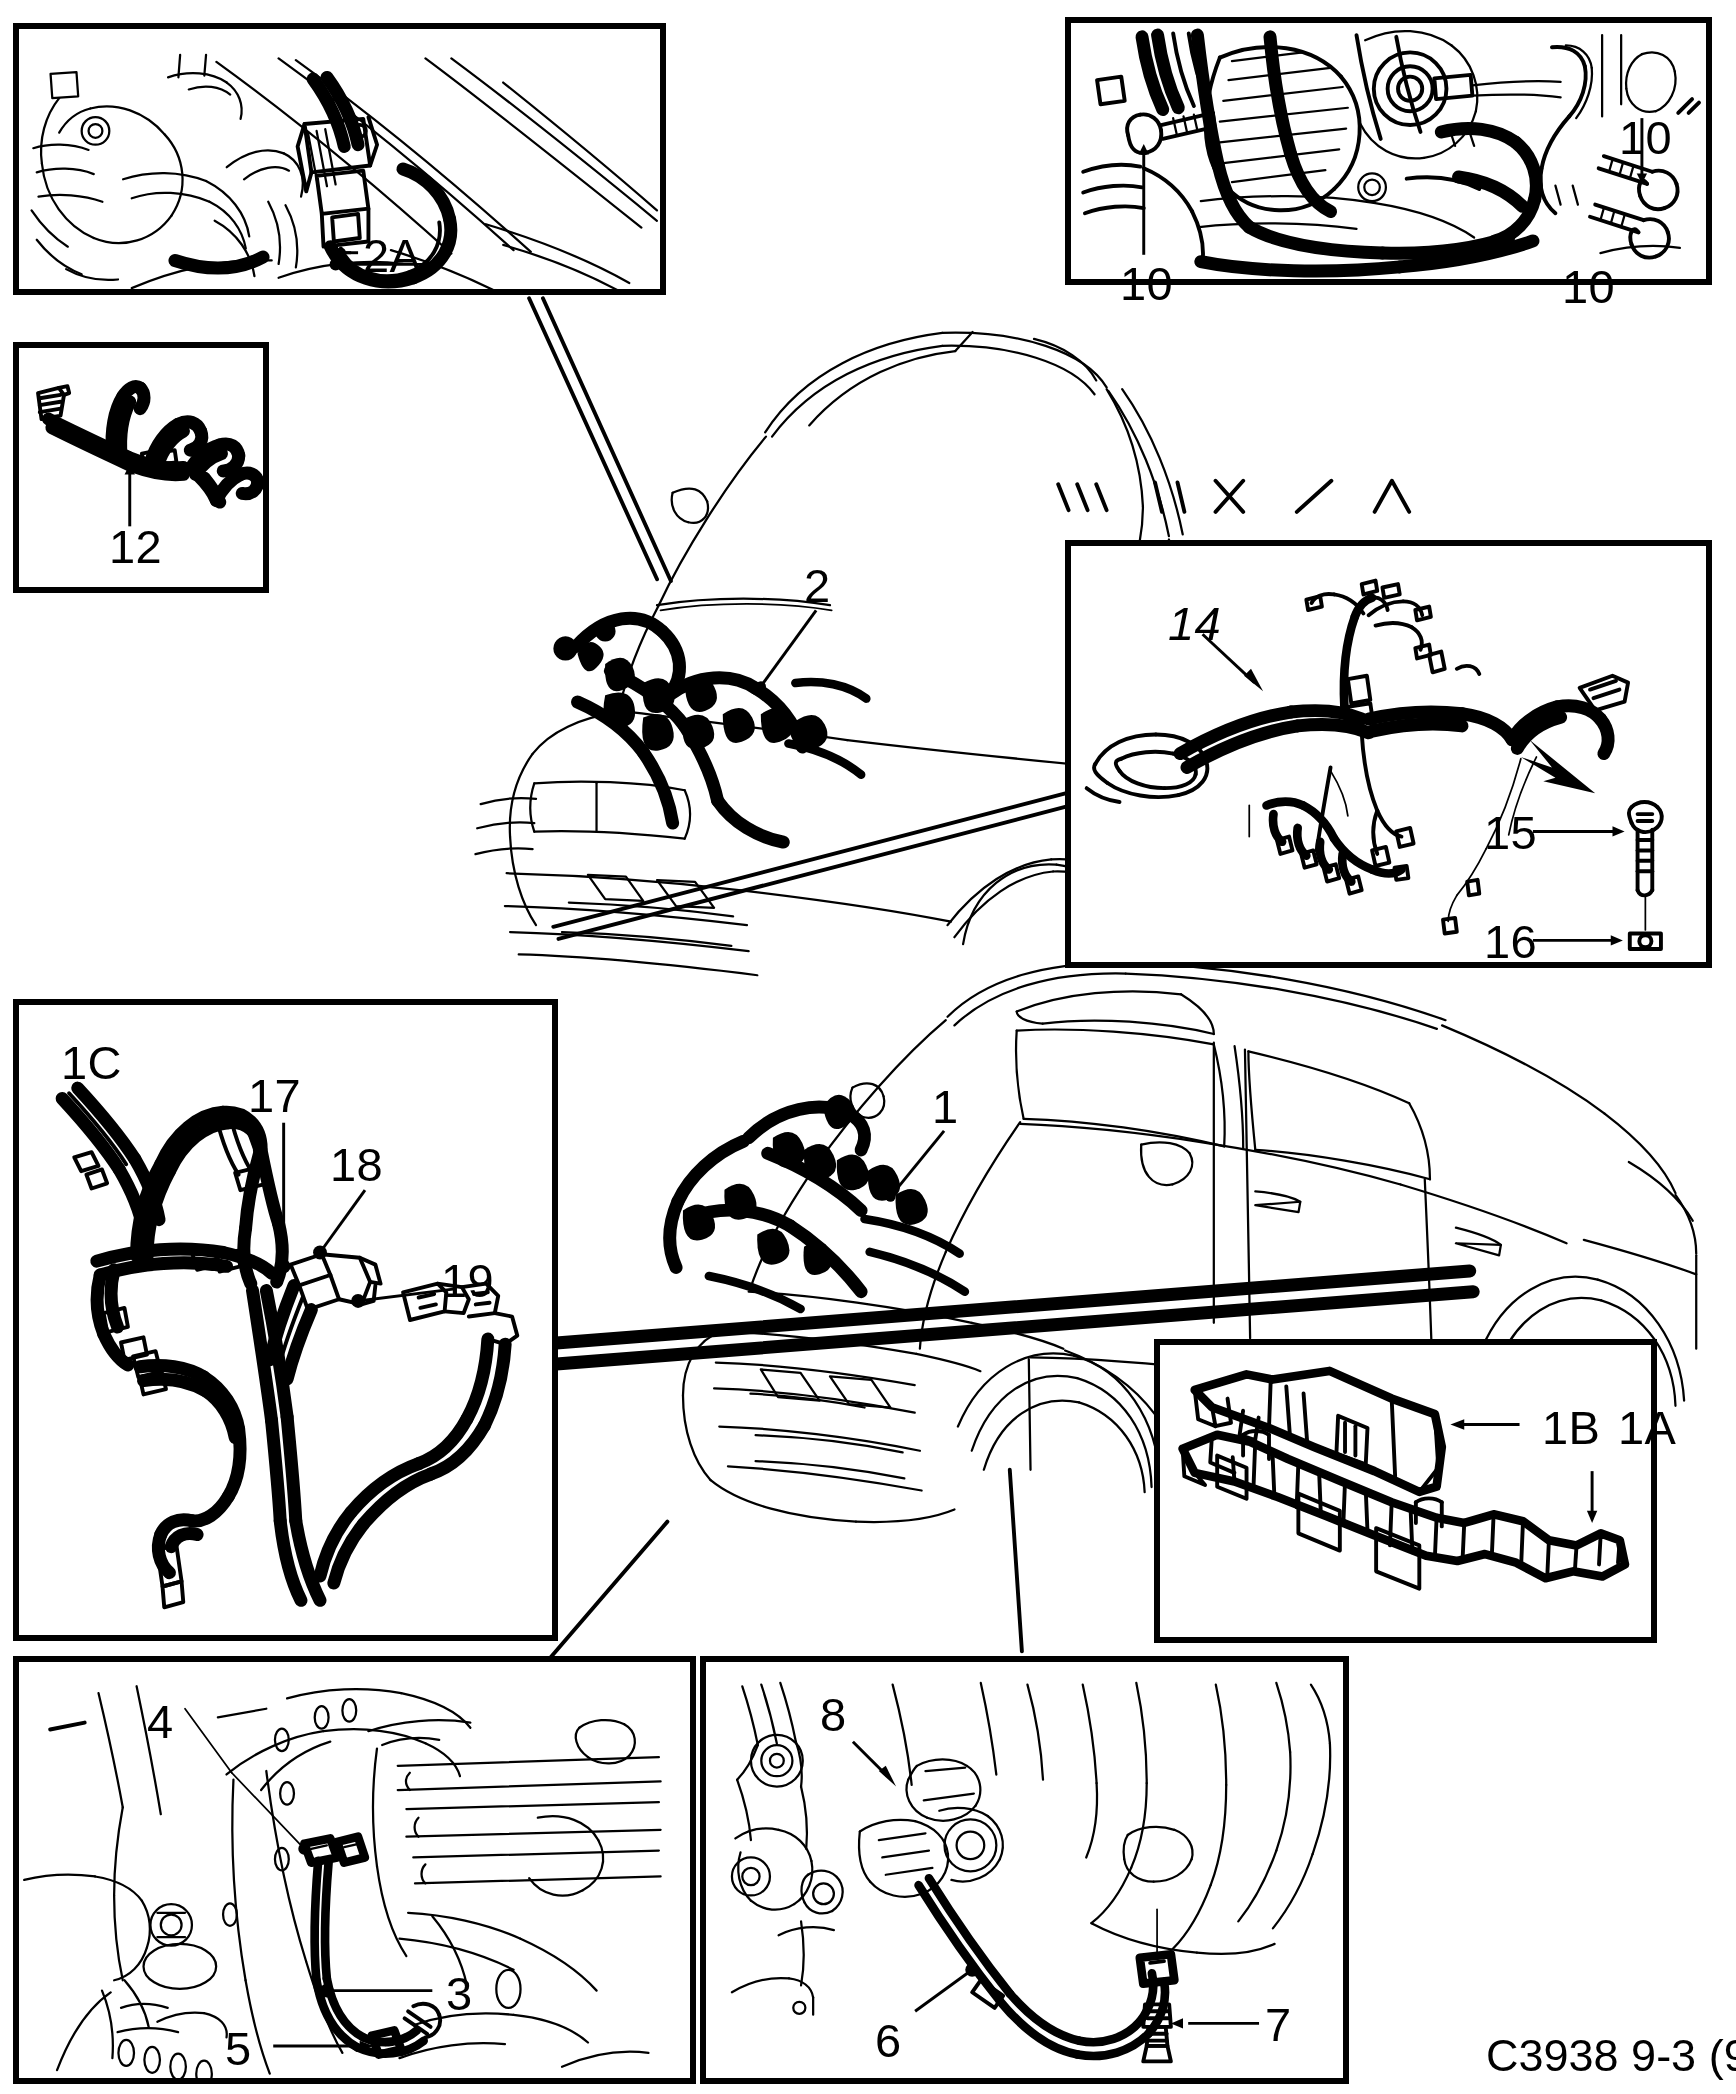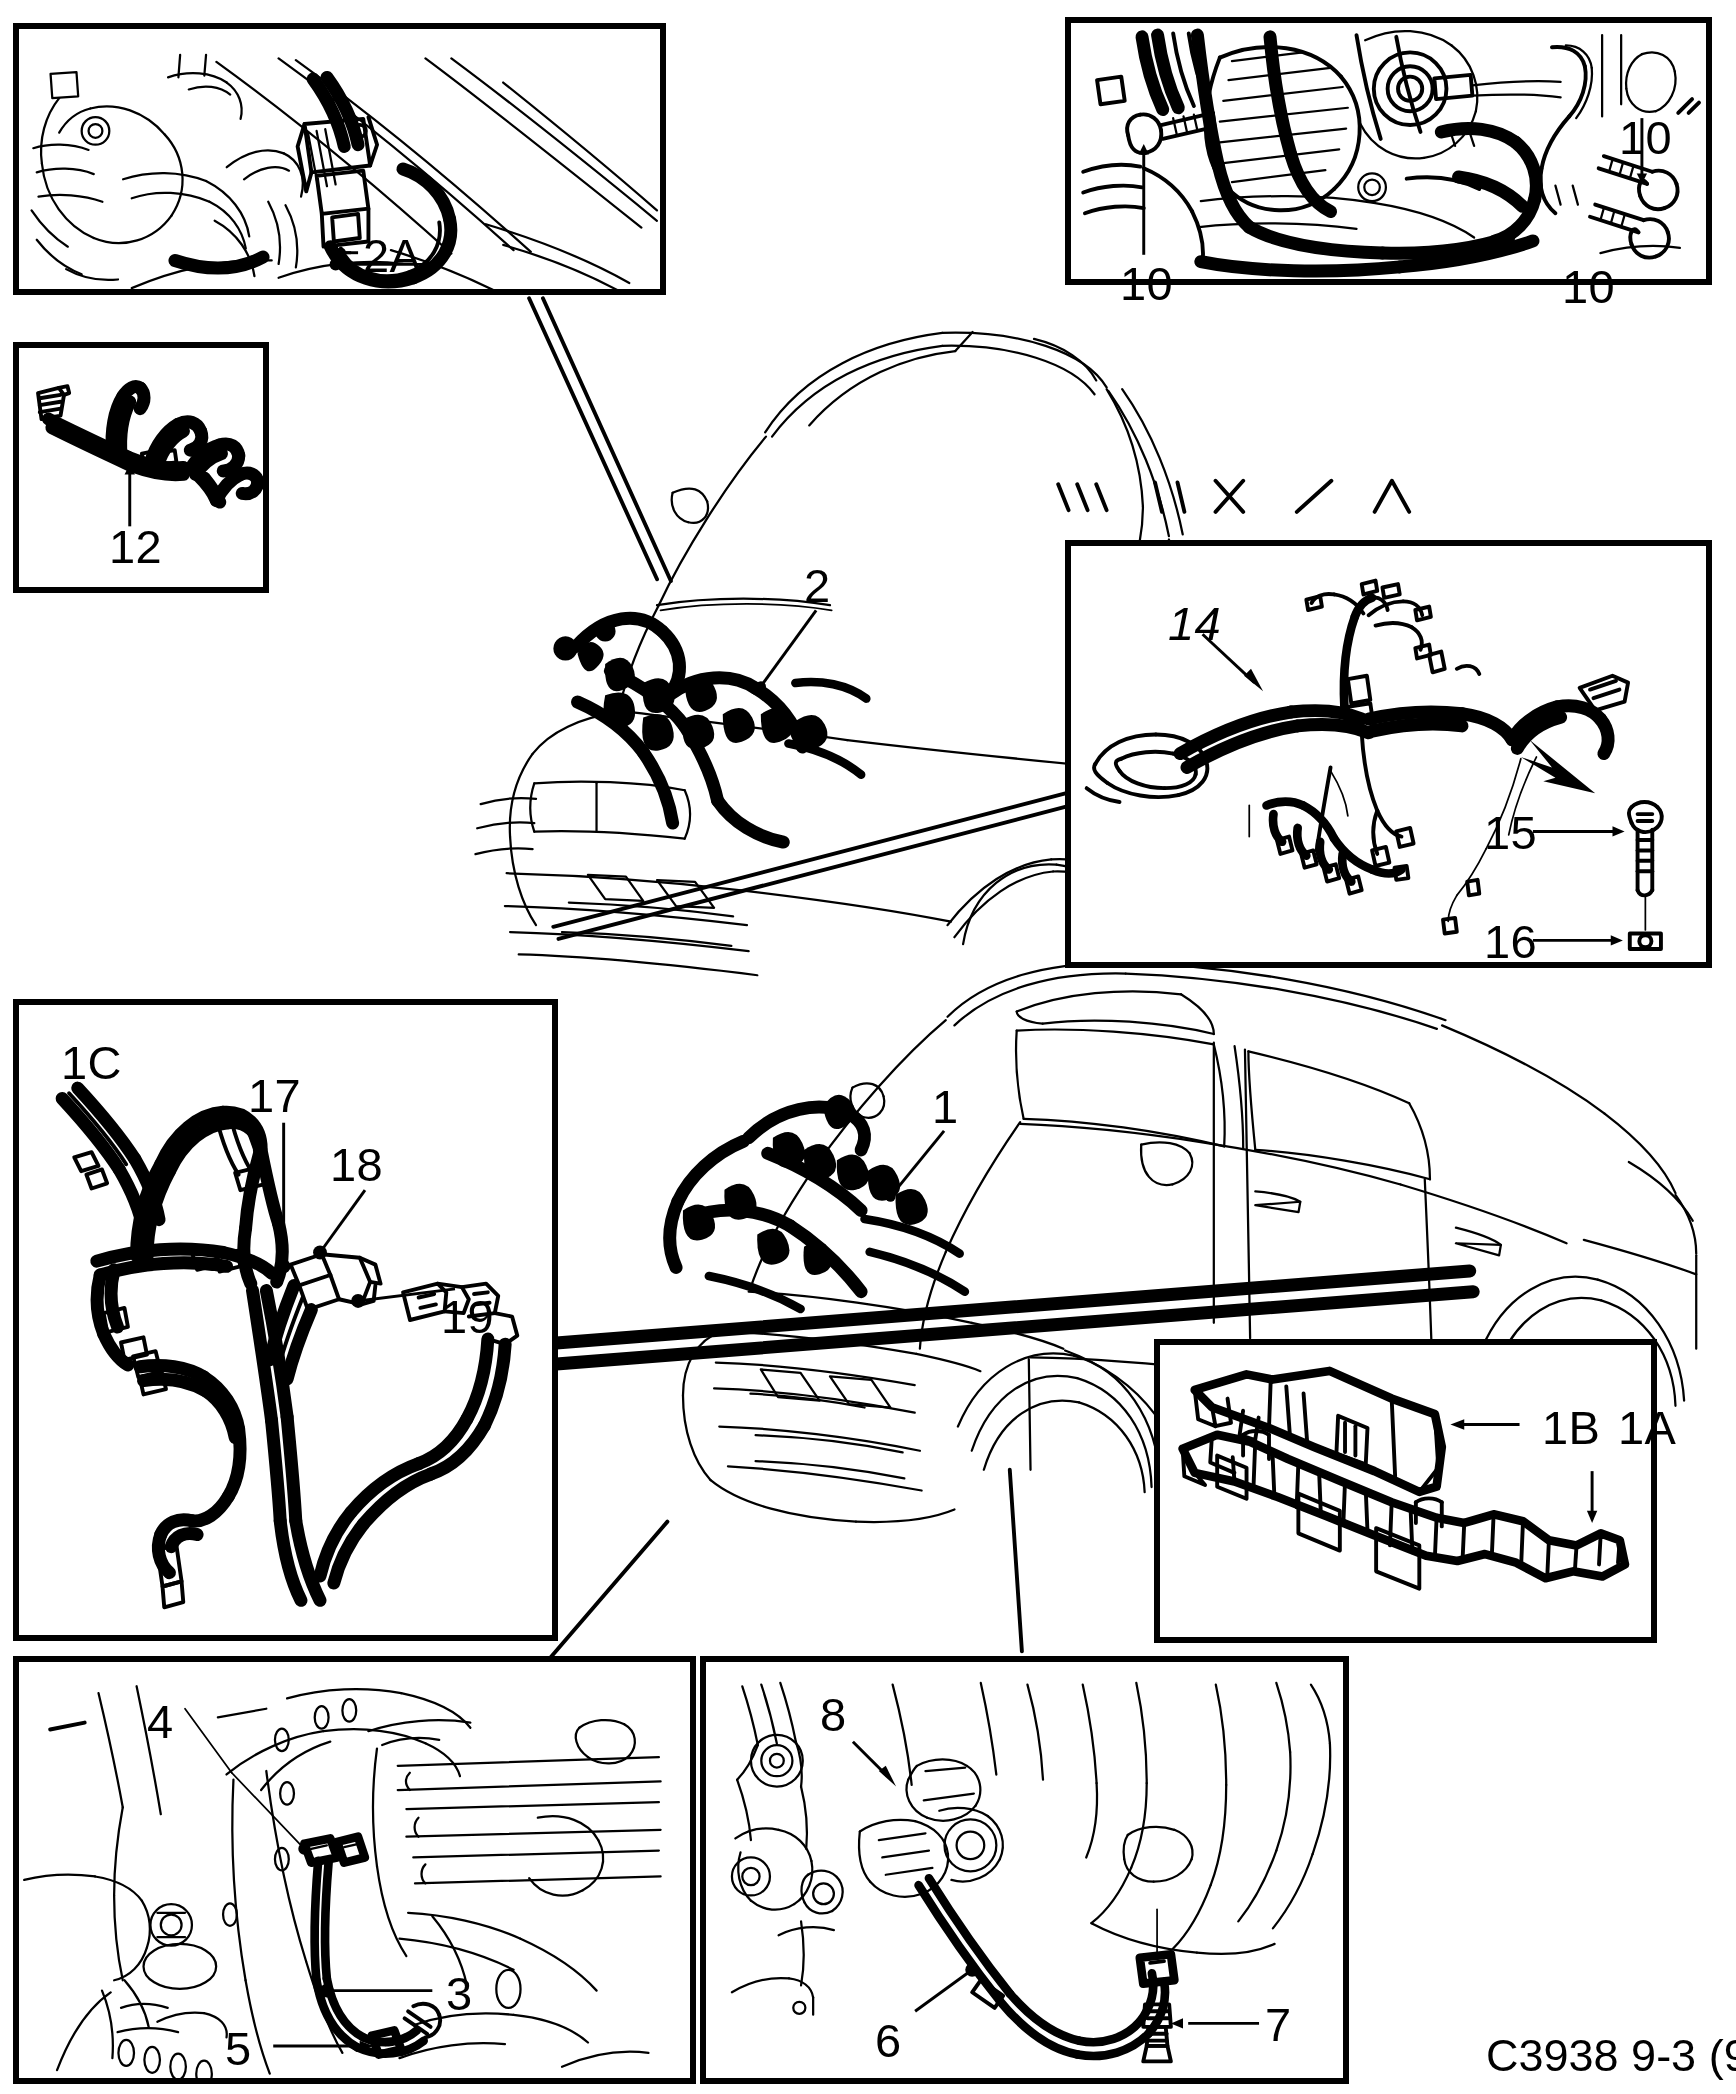--- a/index.html
+++ b/index.html
@@ -864,21 +864,21 @@
       <path class="leader" d="M292 136 L292 302"></path>
       <circle class="fillblk" cx="292" cy="302" r="8"></circle>
       <path class="leader" d="M386 214 L334 286"></path>
       <circle class="fillblk" cx="334" cy="286" r="8"></circle>
       <path class="leader" d="M490 328 L378 342"></path>
       <circle class="fillblk" cx="378" cy="342" r="8"></circle>
     </svg>
     <div class="callout" style="left:42px; top:34px;">1C</div>
     <div class="callout" style="left:229px; top:67px;">17</div>
     <div class="callout" style="left:311px; top:136px;text-align:right;">18</div>
-    <div class="callout" style="left:422px; top:252px;margin-top:36px;">19</div>
+    <div class="callout" style="left:422px; top:252px;">19</div>
   </div>
 
   <div class="panel" style="left:1154px; top:1339px; width:503px; height:304px;">
     <svg width="491" height="292" viewBox="0 0 568 338">
 
       <g class="ln-fat">
         <path d="M40 52 L100 34 L130 40 L196 30 L268 62 L318 80 L326 118 L320 164 L300 170 L248 146 L178 118 L126 96 L60 72 Z"></path>
       </g>
       <g class="ln-med">
         <path d="M40 52 L44 86 L64 94 L60 72"></path>

